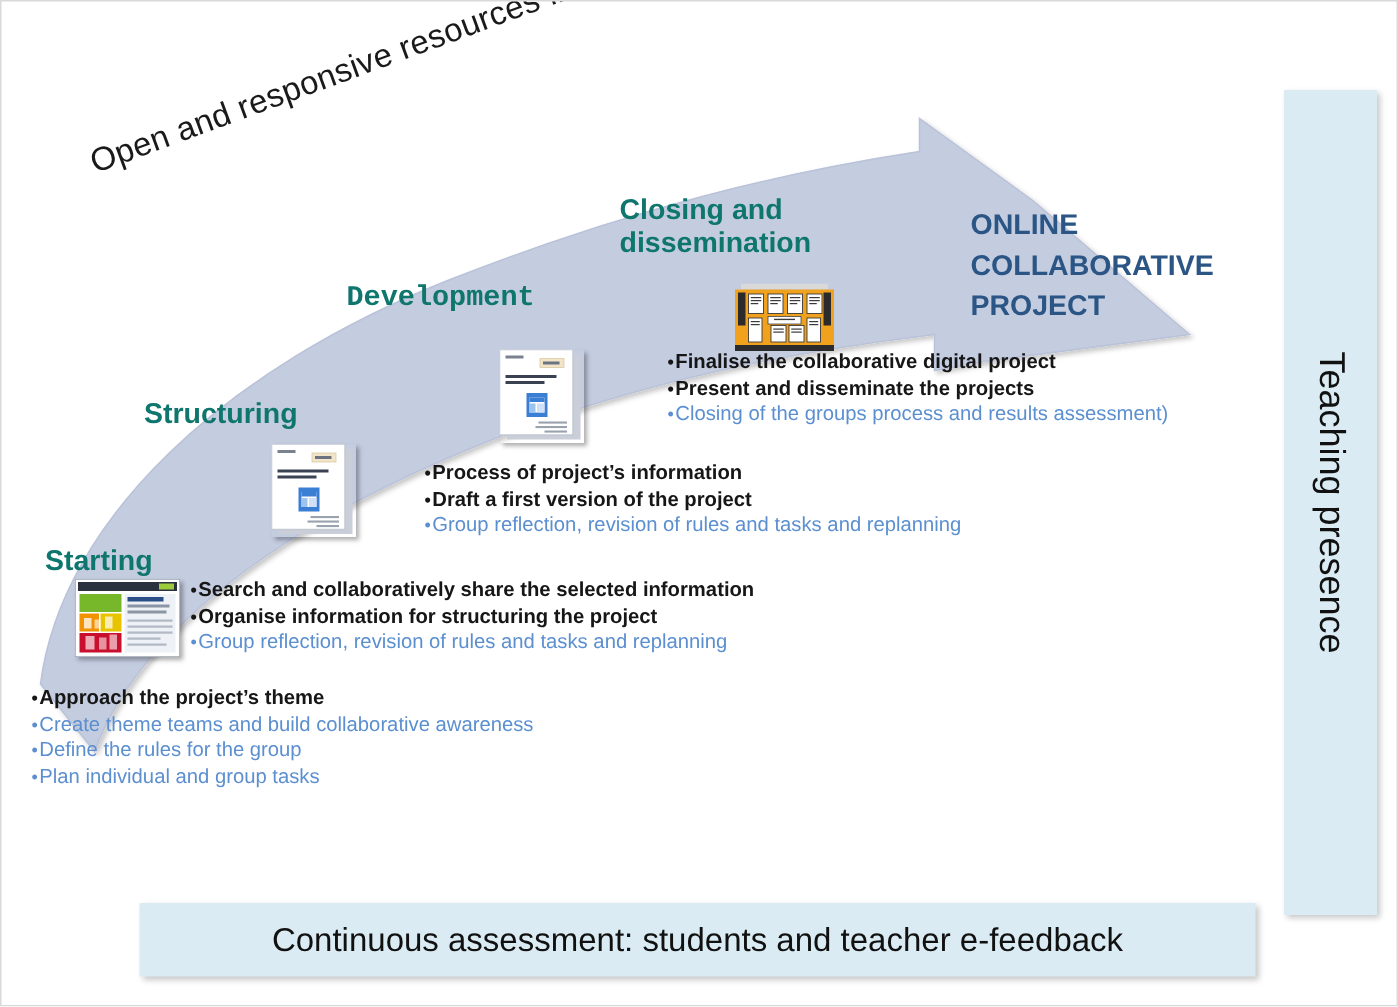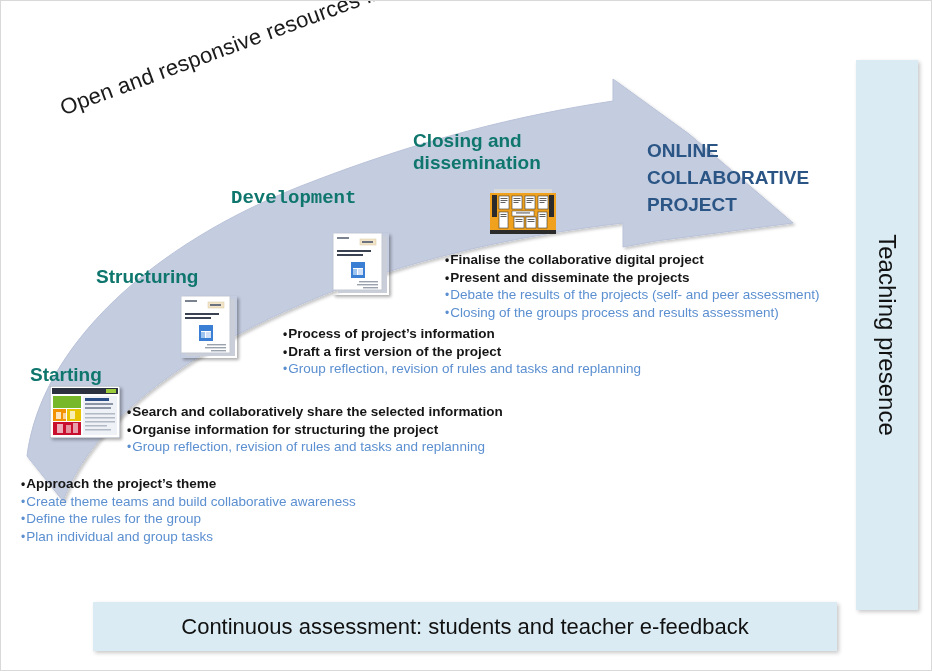--- a/index.html
+++ b/index.html
@@ -69,21 +69,20 @@
     color: #2a5585;
     white-space: pre-line;
   }
 
   
   .bullets {
     position: absolute;
     font-size: 13.5px;
     line-height: 1.30;
     white-space: nowrap;
-    margin-top: 19px;
   }
   .bullets .bullet-line {
     display: block;
   }
   .bullets .bullet-line::before {
     content: "\2022";
     display: inline-block;
     margin-right: 1px;
     font-size: 12px;
   }
@@ -318,21 +317,20 @@
         <rect x="37.5" y="30" width="7" height="0.8"></rect>
         <rect x="37.5" y="32" width="7" height="0.8"></rect>
         <rect x="26" y="23.5" width="14" height="0.9"></rect>
       </g>
     </svg>
   </div>
 
   <div class="bullets" id="bullets-3">
     <span class="bullet-line tone-dark">Finalise the collaborative digital project</span>
     <span class="bullet-line tone-dark">Present and disseminate the projects</span>
-    <span class="bullet-line tone-blue">Debate the results of the projects (self- and peer assessment)</span>
     <span class="bullet-line tone-blue">Closing of the groups process and results assessment)</span>
   </div>
 
   <div id="outcome-heading">ONLINE
 COLLABORATIVE
 PROJECT</div>
 
   <div id="teaching-presence-panel">
     <div id="teaching-presence-label">Teaching presence</div>
   </div>

